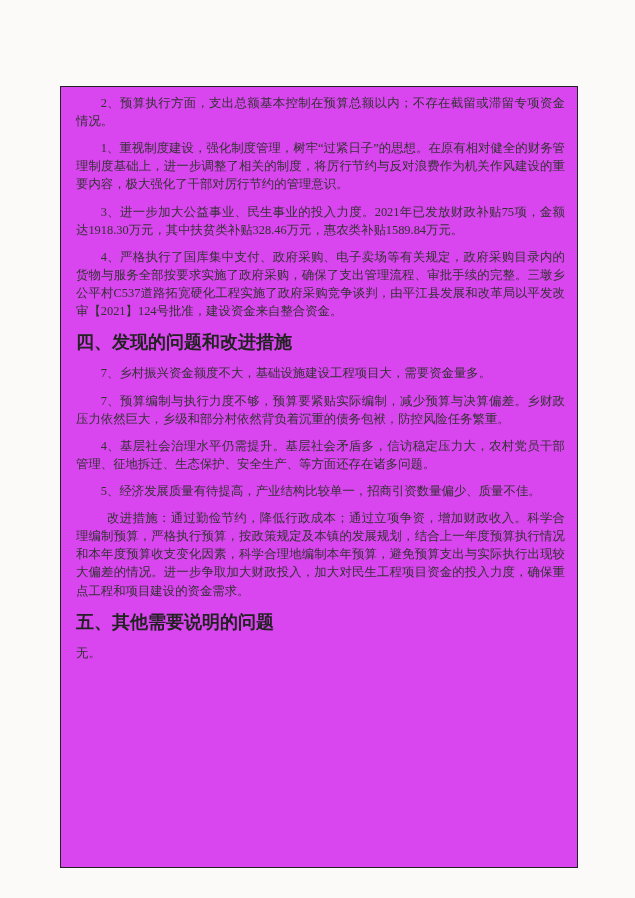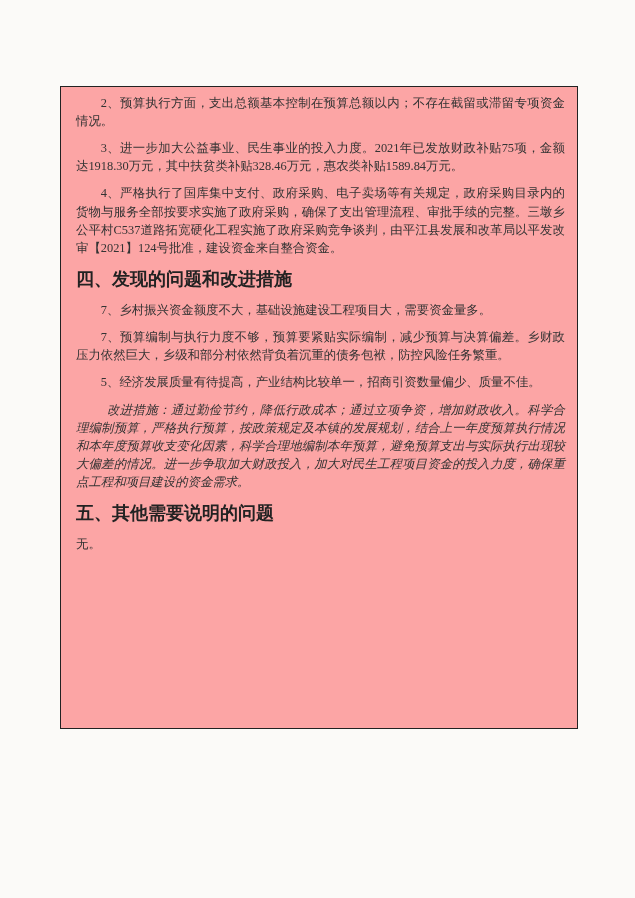--- a/index.html
+++ b/index.html
@@ -14,60 +14,61 @@
     background: #fbfaf8;
     font-family: "Liberation Serif", "DejaVu Serif", serif;
     color: #333333;
     overflow: hidden;
   }
   .doc-table {
     position: absolute;
     left: 60px;
     top: 86px;
     width: 518px;
-    height: 643px;
+    height: 782px;
     border: 1.5px solid #222222;
     box-sizing: border-box;
     padding: 7px 12px 10px 15px;
-    background: #fca5a5;
+    background: #d946ef;
   }
   .doc-table p {
     margin: 0 0 9px 0;
     font-size: 12.4px;
     line-height: 1.46;
     text-align: justify;
     word-break: break-all;
   }
   .doc-table p.indent {
     text-indent: 2em;
   }
   .doc-table p.indent-wide {
     text-indent: 2.5em;
-    font-style: italic;
   }
   .doc-table p.heading {
     font-weight: bold;
     font-size: 18px;
     color: #222222;
     text-indent: 0;
     margin-top: 4px;
   }
   .doc-table p.plain {
     text-indent: 0;
   }
 </style>
 </head>
 <body>
 
 <div class="page">
   <div class="doc-table">
     <p class="indent">2、预算执行方面，支出总额基本控制在预算总额以内；不存在截留或滞留专项资金情况。</p>
+    <p class="indent">1、重视制度建设，强化制度管理，树牢“过紧日子”的思想。在原有相对健全的财务管理制度基础上，进一步调整了相关的制度，将厉行节约与反对浪费作为机关作风建设的重要内容，极大强化了干部对厉行节约的管理意识。</p>
     <p class="indent">3、进一步加大公益事业、民生事业的投入力度。2021年已发放财政补贴75项，金额达1918.30万元，其中扶贫类补贴328.46万元，惠农类补贴1589.84万元。</p>
     <p class="indent">4、严格执行了国库集中支付、政府采购、电子卖场等有关规定，政府采购目录内的货物与服务全部按要求实施了政府采购，确保了支出管理流程、审批手续的完整。三墩乡公平村C537道路拓宽硬化工程实施了政府采购竞争谈判，由平江县发展和改革局以平发改审【2021】124号批准，建设资金来自整合资金。</p>
     <p class="heading">四、发现的问题和改进措施</p>
     <p class="indent">7、乡村振兴资金额度不大，基础设施建设工程项目大，需要资金量多。</p>
     <p class="indent">7、预算编制与执行力度不够，预算要紧贴实际编制，减少预算与决算偏差。乡财政压力依然巨大，乡级和部分村依然背负着沉重的债务包袱，防控风险任务繁重。</p>
+    <p class="indent">4、基层社会治理水平仍需提升。基层社会矛盾多，信访稳定压力大，农村党员干部管理、征地拆迁、生态保护、安全生产、等方面还存在诸多问题。</p>
     <p class="indent">5、经济发展质量有待提高，产业结构比较单一，招商引资数量偏少、质量不佳。</p>
     <p class="indent-wide">改进措施：通过勤俭节约，降低行政成本；通过立项争资，增加财政收入。科学合理编制预算，严格执行预算，按政策规定及本镇的发展规划，结合上一年度预算执行情况和本年度预算收支变化因素，科学合理地编制本年预算，避免预算支出与实际执行出现较大偏差的情况。进一步争取加大财政投入，加大对民生工程项目资金的投入力度，确保重点工程和项目建设的资金需求。</p>
     <p class="heading">五、其他需要说明的问题</p>
     <p class="plain">无。</p>
   </div>
 </div>
 
 </body></html>

